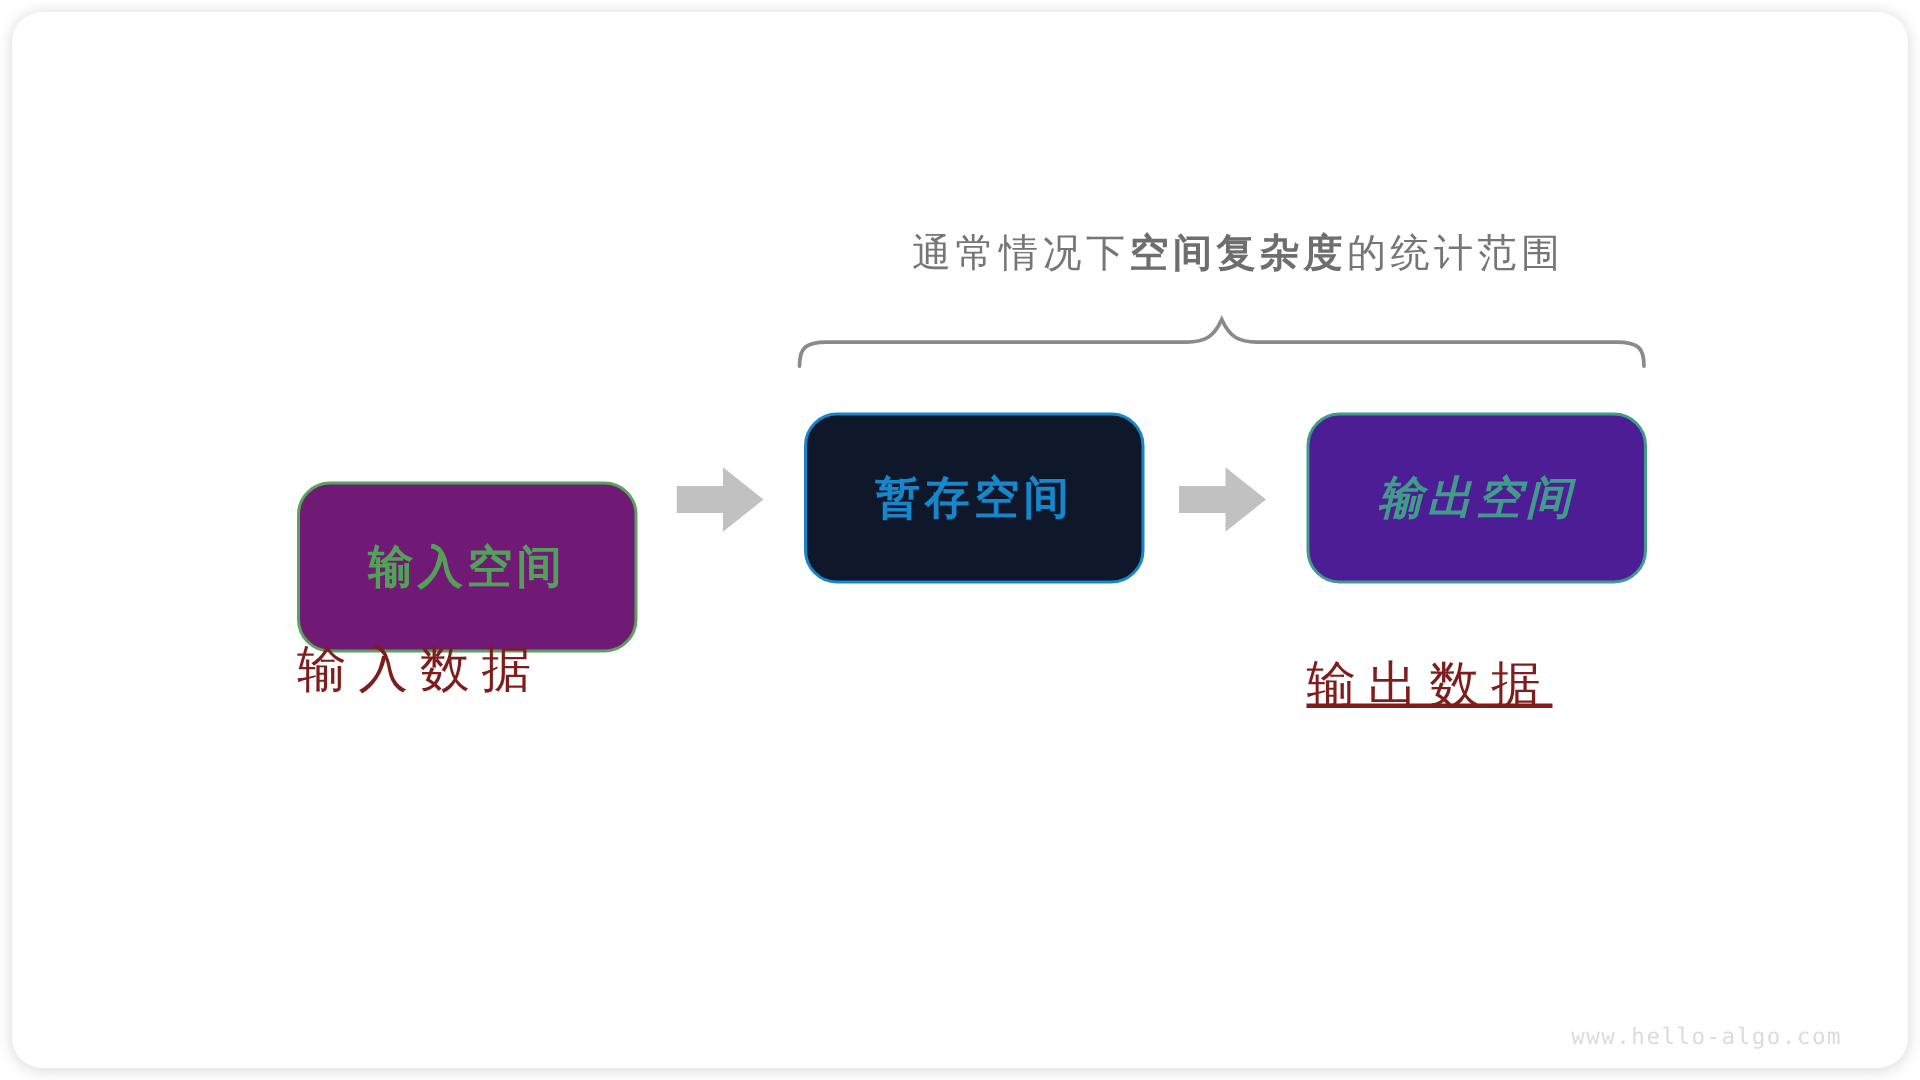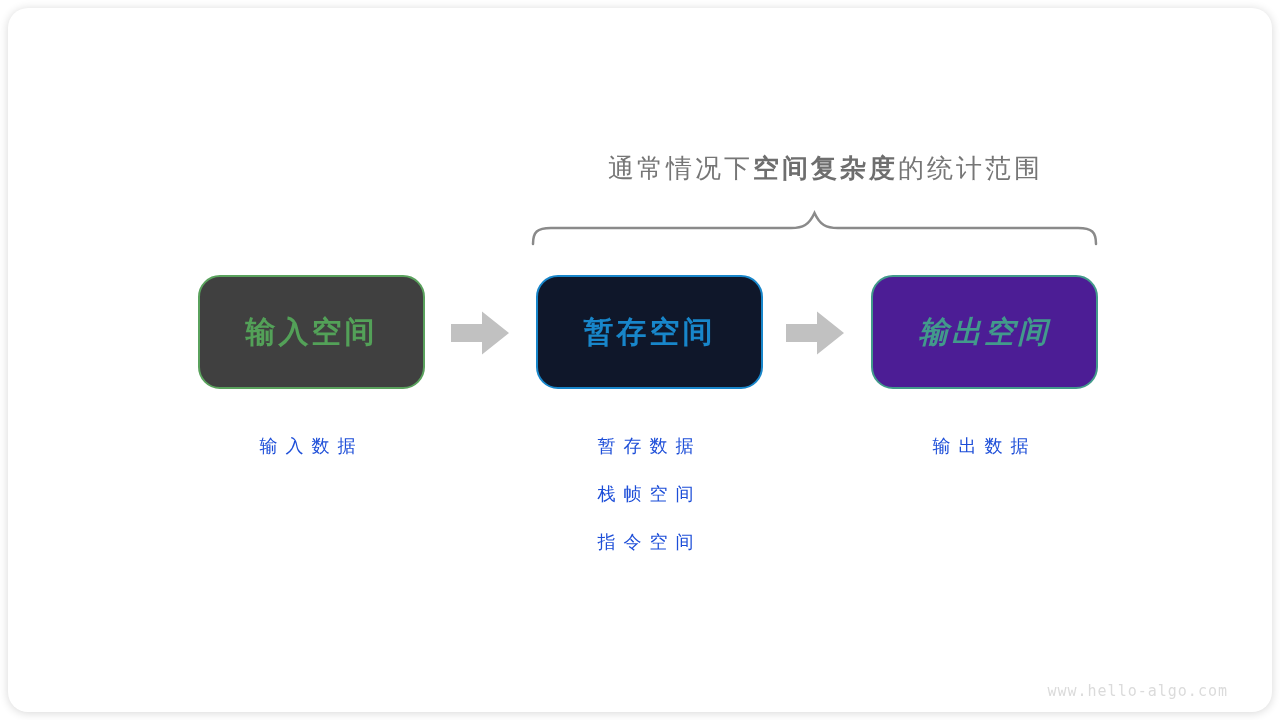--- a/index.html
+++ b/index.html
@@ -41,43 +41,43 @@
     width: 227px; height: 114px;
     border-radius: 22px;
     display: flex;
     align-items: center;
     justify-content: center;
     font-size: 30px;
     font-weight: 700;
     letter-spacing: 3px;
     box-sizing: border-box;
   }
-  .box-input  { left: 190px; border: 2.5px solid #5aa25d; background: #404040; color: #53a158; }
+  .box-input  { left: 190px; border: 2.5px solid #5aa25d; background: #701a75; color: #53a158; margin-top: 46px; }
   .box-temp   { left: 528px; border: 2.5px solid #1886ca; background: #0f172a; color: #1886ca; }
   .box-output { left: 863px; border: 2.5px solid #429a8b; background: #4c1d95; color: #429a8b; font-style: italic; }
   .arrow {
     position: absolute;
     top: 302px;
     width: 59px; height: 46px;
   }
   .arrow-1 { left: 443px; }
   .arrow-2 { left: 778px; }
   .note {
     position: absolute;
     width: 227px;
-    text-align: center;
-    font-size: 18px;
+    text-align: left;
+    font-size: 33px;
     letter-spacing: 8px;
-    color: #1d4ed8;
+    color: #7f1d1d;
     line-height: 48px;
     white-space: nowrap;
   }
   .note-input  { left: 190px; top: 414px; }
   .note-temp   { left: 528px; top: 414px; }
-  .note-output { left: 863px; top: 414px; }
+  .note-output { left: 863px; top: 424px; text-decoration: underline; }
   .watermark {
     position: absolute;
     right: 44px; top: 674px;
     font-family: "DejaVu Sans Mono", "Liberation Mono", monospace;
     font-size: 15px;
     letter-spacing: 1px;
     color: #dbdbdb;
     text-align: right;
   }
 </style>
@@ -107,23 +107,18 @@
   <svg class="arrow arrow-2" viewBox="0 0 59 46" xmlns="http://www.w3.org/2000/svg">
     <path d="M0 14 H31 V1.5 L58 23 L31 44.5 V32 H0 Z" fill="#c1c1c1"></path>
   </svg>
 
   <div class="box box-output">
     <span>输出空间</span>
   </div>
 
   <div class="note note-input">输入数据</div>
 
-  <div class="note note-temp">
-    <div>暂存数据</div>
-    <div>栈帧空间</div>
-    <div>指令空间</div>
-  </div>
 
   <div class="note note-output">输出数据</div>
 
   <div class="watermark">www.hello-algo.com</div>
 
 </div>
 
 </body></html>

